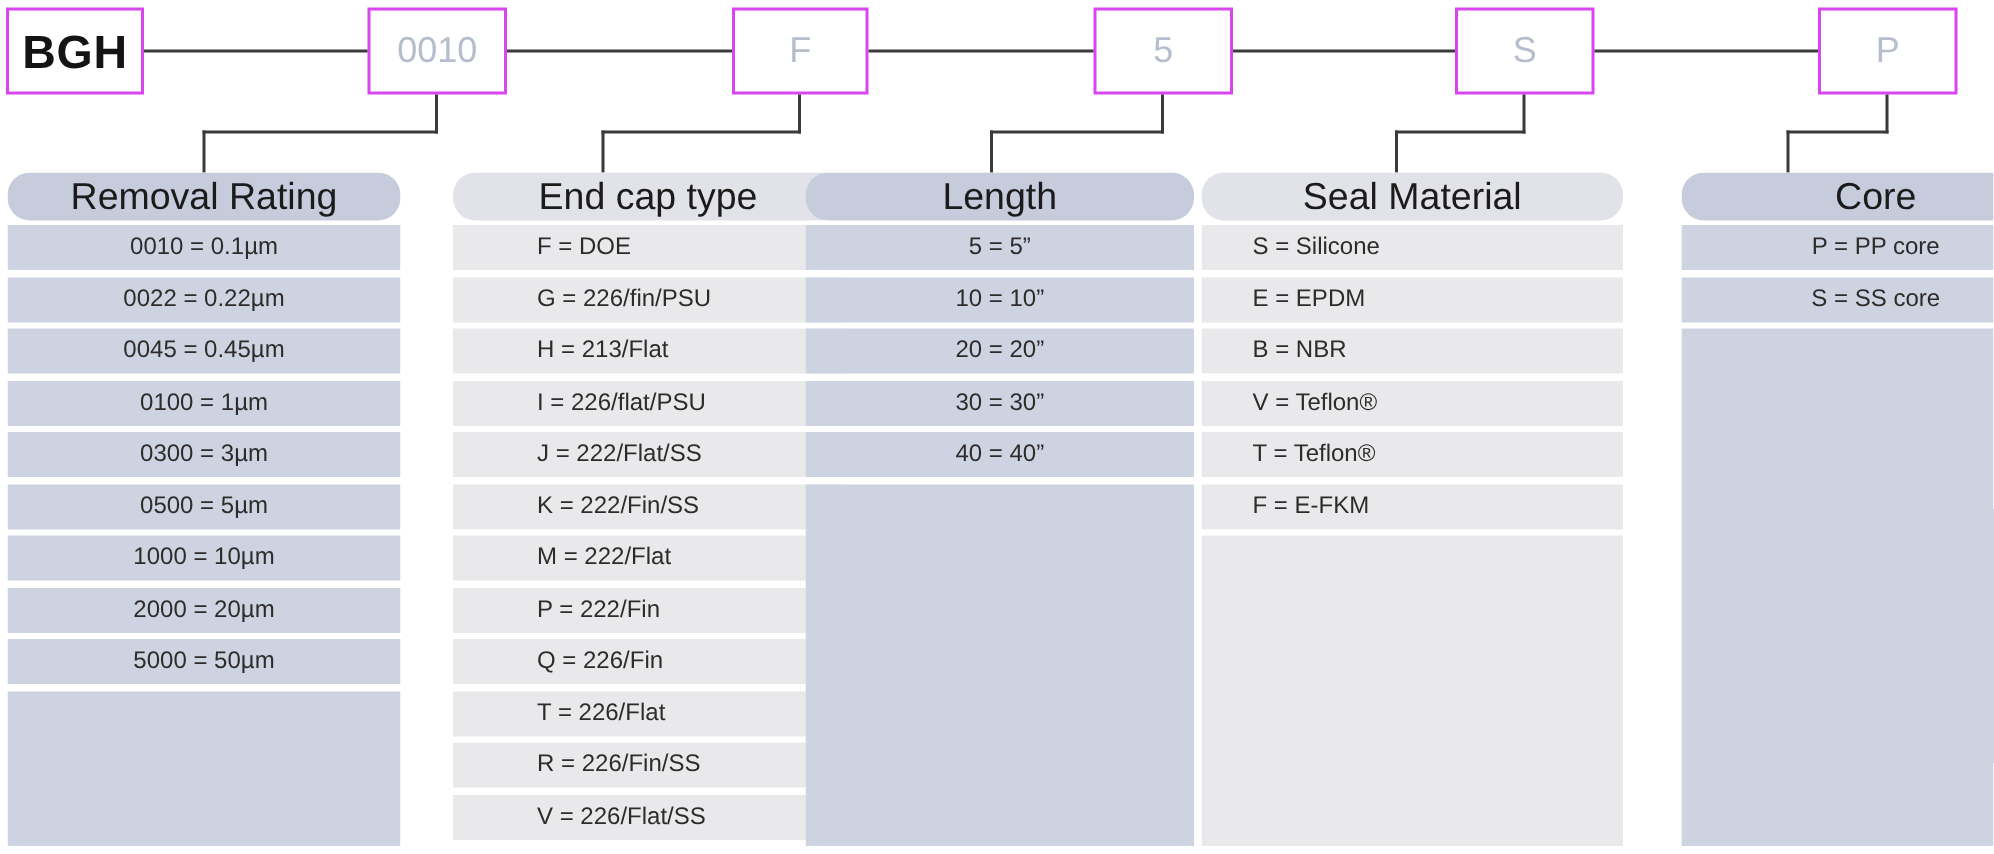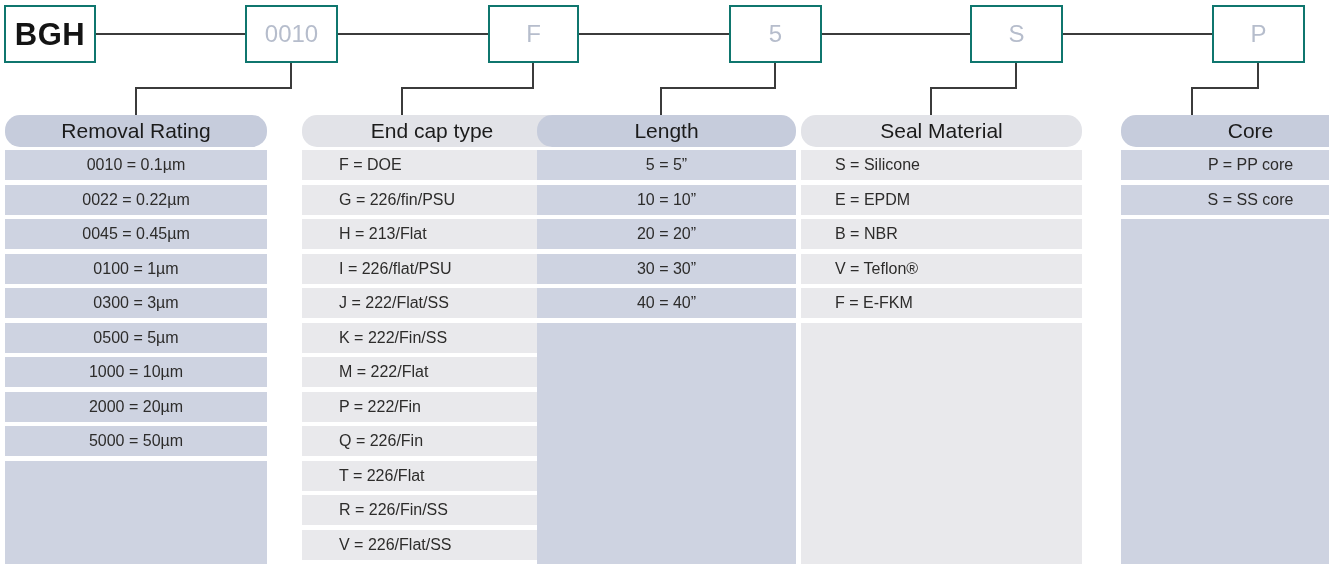--- a/index.html
+++ b/index.html
@@ -3,45 +3,45 @@
 <meta charset="utf-8">
 <style>
   html,body{margin:0;padding:0;background:#ffffff;}
   .stage{
     position:relative;width:1329px;height:569px;background:#ffffff;
     font-family:"Liberation Sans",sans-serif;overflow:hidden;
   }
   
   .code-box{
     position:absolute;top:5px;height:58px;box-sizing:border-box;
-    border:2px solid #0f766e;background:#ffffff;
+    border:2px solid #d946ef;background:#ffffff;
     display:flex;align-items:center;justify-content:center;
   }
   .code-text{font-size:24px;color:#b6bdcc;line-height:1;}
   .brand .code-text{font-weight:bold;color:#141414;font-size:31px;letter-spacing:.5px;}
   
   .hline,.vline{position:absolute;background:#3b3b3b;}
   .hline{height:2px;}
   .vline{width:2px;}
   
   .col{
     position:absolute;top:115px;height:449px;
     display:flex;flex-direction:column;overflow:hidden;
   }
   .cell{box-sizing:border-box;display:flex;align-items:center;flex:0 0 auto;}
-  .hdr{height:32px;margin-bottom:3px;justify-content:center;font-size:21px;color:#1b1b1b;border-radius:15px;}
+  .hdr{height:32px;margin-bottom:3px;justify-content:center;font-size:25px;color:#1b1b1b;border-radius:15px;}
   .row{height:30px;margin-bottom:4.5px;font-size:16px;color:#2d2c2b;}
   .filler{flex:1 1 auto;min-height:0;}
   .blue .hdr{background:#c6ccdc;}
   .blue .row,.blue .filler{background:#ced3e1;}
   .gray .hdr{background:#e2e3e8;}
   .gray .row,.gray .filler{background:#e9e9ec;}
   .align-center .row{justify-content:center;}
   .align-left .row{justify-content:flex-start;}
-  .pad-38 .row{padding-left:37px;text-align:center;}
+  .pad-38 .row{padding-left:56px;text-align:center;}
   .pad-66 .row{padding-left:34px;}
 </style>
 </head>
 <body>
 
 <div class="stage">
 
   <div class="code-box brand" style="left:4px;width:92px;">
       <span class="code-text">BGH</span>
     </div>
@@ -127,20 +127,21 @@
       <div class="cell row">40 = 40”</div>
       <div class="filler"></div>
   </div>
 
   <div class="col gray align-left pad-66" style="left:801px;width:281px;">
     <div class="cell hdr">Seal Material</div>
     <div class="cell row">S = Silicone</div>
       <div class="cell row">E = EPDM</div>
       <div class="cell row">B = NBR</div>
       <div class="cell row">V = Teflon®</div>
+      <div class="cell row">T = Teflon®</div>
       <div class="cell row">F = E-FKM</div>
       <div class="filler"></div>
   </div>
 
   <div class="col blue align-center" style="left:1121px;width:259px;">
     <div class="cell hdr">Core</div>
     <div class="cell row">P = PP core</div>
       <div class="cell row">S = SS core</div>
       <div class="filler"></div>
   </div>

